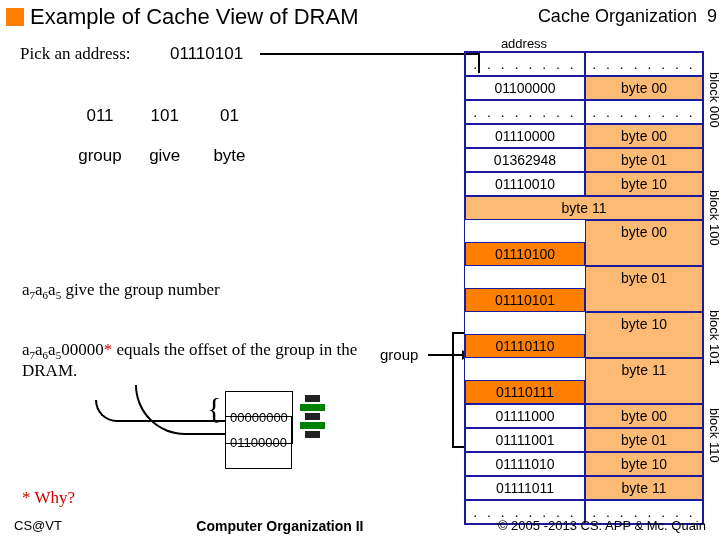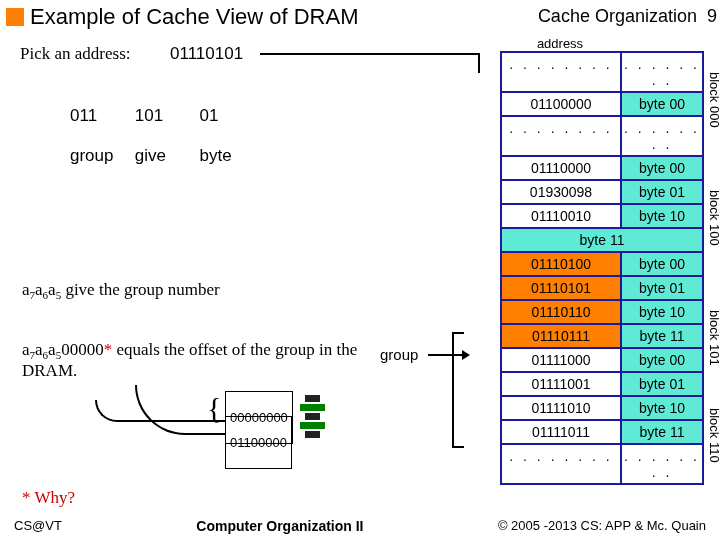--- a/index.html
+++ b/index.html
@@ -5,21 +5,21 @@
   * { box-sizing: border-box; margin: 0; padding: 0; }
   body { width: 720px; height: 540px; font-family: Arial, sans-serif; background: #fff; position: relative; overflow: hidden; }
   .orange-box { position: absolute; left: 6px; top: 8px; width: 18px; height: 18px; background: #ff8000; }
   .title { position: absolute; left: 30px; top: 4px; font-size: 22px; }
   .header-right { position: absolute; right: 3px; top: 6px; font-size: 18px; margin-left: 28px; }
   .pick { position: absolute; left: 20px; top: 44px; font-family: "Times New Roman", serif; font-size: 17px; }
   .addr-chosen { position: absolute; left: 170px; top: 44px; font-size: 17px; }
   .addr-line { position: absolute; left: 260px; top: 53px; width: 220px; height: 20px; }
   .addr-line::before { content:""; position:absolute; top:0; left:0; width:100%; height:2px; background:#000;}
   .addr-line::after { content:""; position:absolute; top:0; right:0; width:2px; height:20px; background:#000;}
-  .brk { position:absolute; left:70px; top:106px; font-size:17px; }
+  .brk { position:absolute; left:70px; top:106px; font-size:17px; text-align:center; }
   .brk .num { display:inline-block; width:60px; }
   .brk .lbl { display:inline-block; width:60px; }
   .explain1, .explain2, .why { position:absolute; font-family:"Times New Roman", serif; font-size:17px; }
   .explain1 { left:22px; top:280px; }
   .explain2 { left:22px; top:340px; width:380px; }
   .why { left:22px; top:488px; }
   .red { color:#c00; }
   .sub { font-size:11px; vertical-align: sub; }
   .offset-box { position:absolute; border:1px solid #000; font-size:13px; padding:18px 4px; }
   .off0 { left:225px; top:391px; }
@@ -27,30 +27,30 @@
   .bracket { position:absolute; left:207px; top:391px; font-size:30px; font-family:"Times New Roman",serif; }
   .vcol { position:absolute; left:300px; top:395px; width:25px; }
   .vcol div { height:7px; margin-bottom:2px; }
   .c-green { background:#008000; }
   .c-black { background:#222; width:60%; margin-left:auto; margin-right:auto;}
   .group-arrow { position:absolute; left:380px; top:346px; font-size:15px; }
   .group-arrow::after { content:""; position:absolute; left:48px; top:8px; width:40px; height:2px; background:#000; }
   .group-arrow .arrh { position:absolute; left:82px; top:4px; width:0; height:0; border-left:8px solid #000; border-top:5px solid transparent; border-bottom:5px solid transparent; }
 
   
-  .tbl-wrap { position:absolute; right:16px; top:36px; width:204px; }
+  .tbl-wrap { position:absolute; right:16px; top:36px; width:240px; }
   .th { display:flex; font-size:13px; }
   .th .c1 { width:120px; text-align:center; }
   .th .c2 { flex:1; text-align:center; }
   .tbl { border:1px solid #1a1a9a; width:100%; }
   .row { display:flex; }
   .cell1 { width:120px; border:1px solid #1a1a9a; text-align:center; font-size:14px; padding:3px 0; }
-  .cell2 { flex:1; border:1px solid #1a1a9a; text-align:center; font-size:14px; padding:3px 0; background:#5eead4; }
+  .cell2 { flex:1; border:1px solid #1a1a9a; text-align:center; font-size:14px; padding:3px 0; background:#fdba74; }
   .dots .cell1, .dots .cell2 { letter-spacing:3px; }
-  .hl .cell1 { background:#ff8000; }
+  .hl .cell1 { background:#ff8000;margin-top:22px; }
   .hl-brace { position:absolute; right:252px; top:332px; width:16px; height:116px; }
   .hl-brace::before, .hl-brace::after { content:""; position:absolute; width:10px; height:50%; border-left:2px solid #000; }
   .hl-brace::before { top:0; border-top:2px solid #000;}
   .hl-brace::after { bottom:0; border-bottom:2px solid #000;}
 
   
   .blocklbl { position:absolute; right:-2px; font-size:13px; writing-mode: vertical-rl; }
   .bl0 { top:72px; }
   .bl1 { top:190px; }
   .bl2 { top:310px; }
@@ -131,21 +131,21 @@
       </div>
       <div class="row dots">
         <div class="cell1">. . . . . . . .</div>
         <div class="cell2" style="background: rgb(255, 255, 255);">. . . . . . . .</div>
       </div>
       <div class="row">
         <div class="cell1">01110000</div>
         <div class="cell2">byte 00</div>
       </div>
       <div class="row">
-        <div class="cell1">01930098</div>
+        <div class="cell1">01362948</div>
         <div class="cell2">byte 01</div>
       </div>
       <div class="row">
         <div class="cell1">01110010</div>
         <div class="cell2">byte 10</div>
       </div>
       <div class="row">
         <div class="cell2">byte 11</div>
       </div>
       <div class="row hl">

